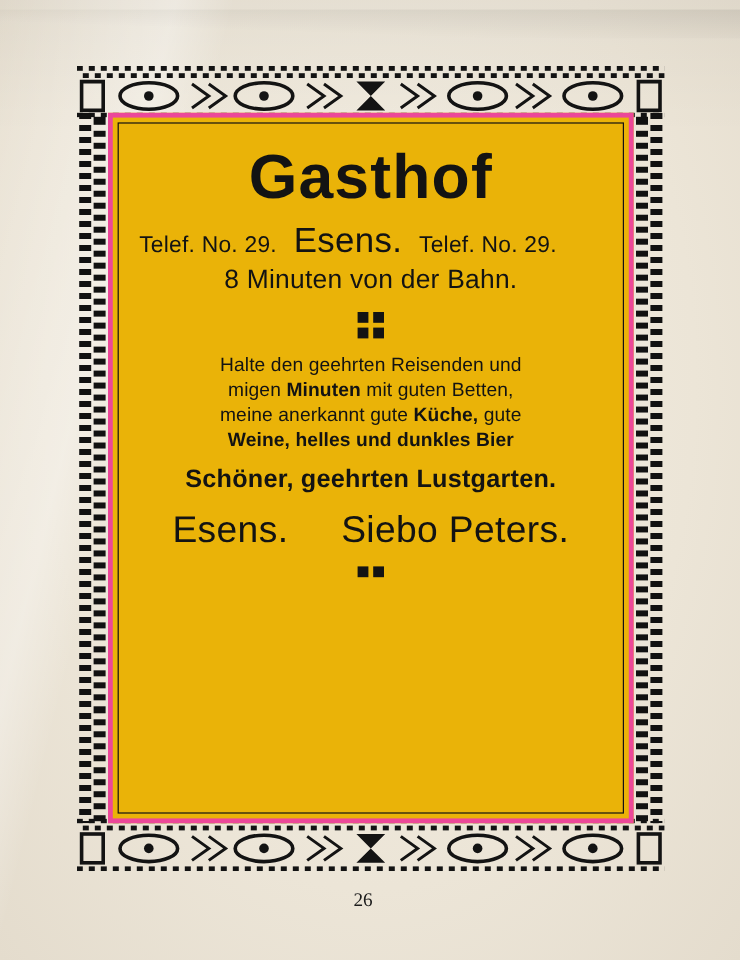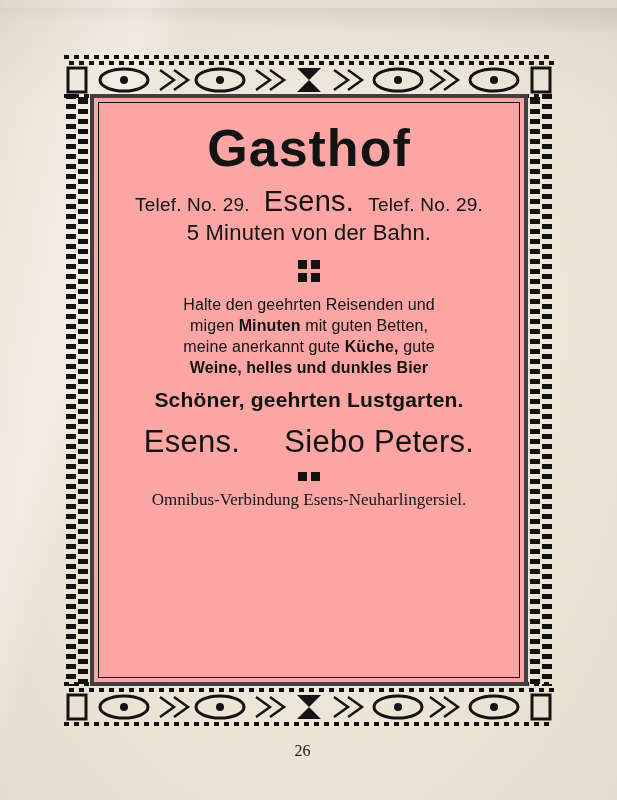--- a/index.html
+++ b/index.html
@@ -79,22 +79,22 @@
   .rail.right .dots.a { right: 2px; }
   .rail.right .dots.b { right: 14px; background-position: 0 5px; }
 
   
   .inner-frame {
     position: absolute;
     left: 26px;
     right: 26px;
     top: 40px;
     bottom: 40px;
-    border: 4px solid #404040;
-    background: #fca5a5;
+    border: 4px solid #ec4899;
+    background: #eab308;
   }
   .inner-frame::before{
     content:"";
     position:absolute;
     inset:4px;
     border:1px solid #121212;
   }
 
   .content {
     position: absolute;
@@ -117,21 +117,20 @@
     font-weight: 700;
     letter-spacing: 0px;
     line-height: 1.08;
     margin-top: 2px;
   }
 
   .phone-row {
     margin-top: 10px;
     display: flex;
     align-items: baseline;
-    justify-content: center;
     gap: 14px;
   }
   .phone {
     font-size: 19px;
     font-weight: 400;
     letter-spacing: 0.2px;
   }
   .place {
     font-size: 29px;
     font-weight: 400;
@@ -324,21 +323,21 @@
     <div class="content">
 
       <div class="title-1">Gasthof</div>
 
       <div class="phone-row">
         <span class="phone">Telef. No. 29.</span>
         <span class="place">Esens.</span>
         <span class="phone">Telef. No. 29.</span>
       </div>
 
-      <div class="subline">5 Minuten von der Bahn.</div>
+      <div class="subline">8 Minuten von der Bahn.</div>
 
       <div class="orn-4">
         <i></i>
           <i></i>
           <i></i>
           <i></i>
       </div>
 
       <div class="body-text">
         <span class="line">Halte den geehrten Reisenden und</span>
@@ -353,20 +352,19 @@
         <span>Esens.</span>
         <span>Siebo Peters.</span>
       </div>
 
       <div class="orn-2">
         <i></i>
           <i></i>
       </div>
 
       <div class="footnote">
-        <div>Omnibus-Verbindung Esens-Neuharlingersiel.</div>
       </div>
 
     </div>
   </div>
 </div>
 
 <div class="page-number">26</div>
 
 </body></html>

